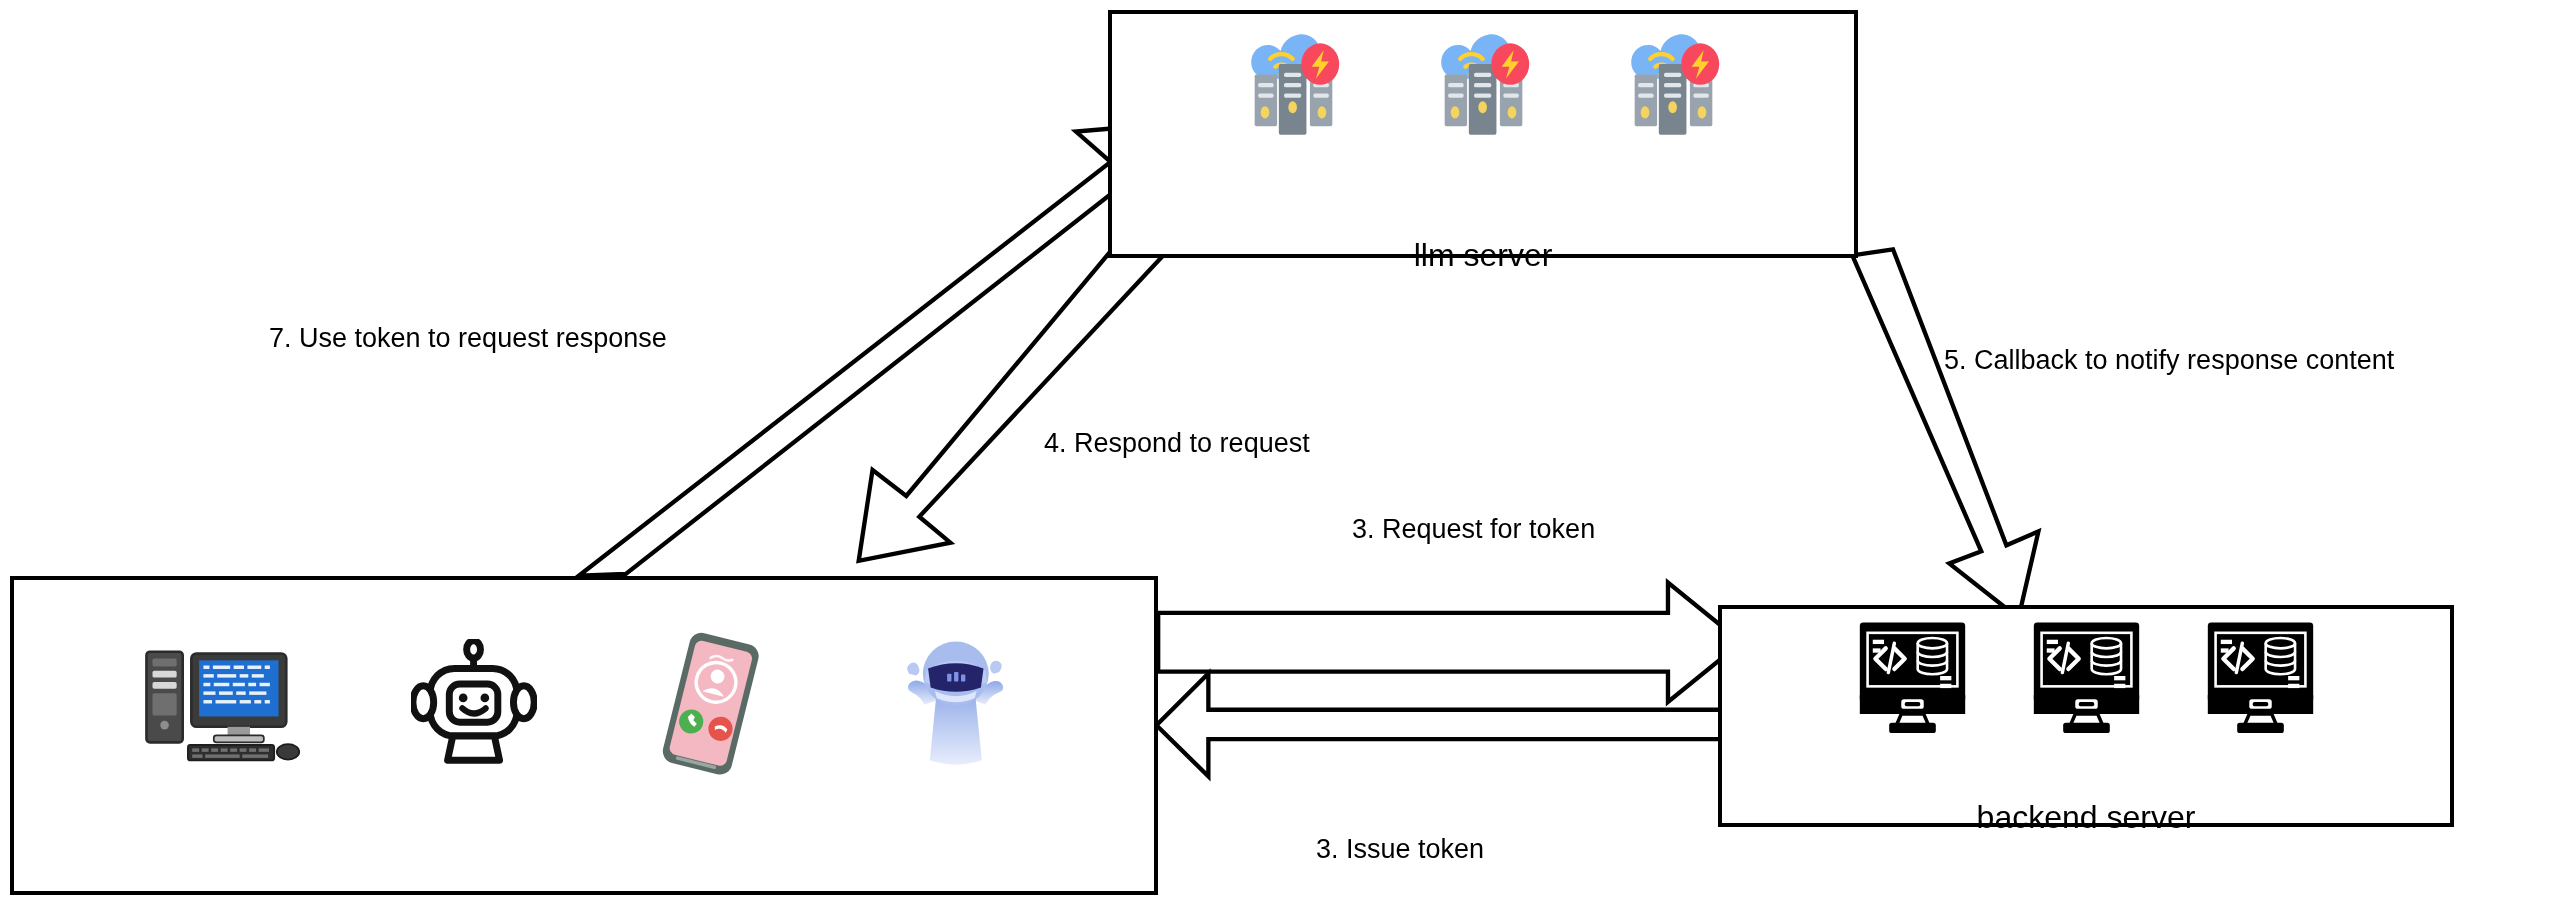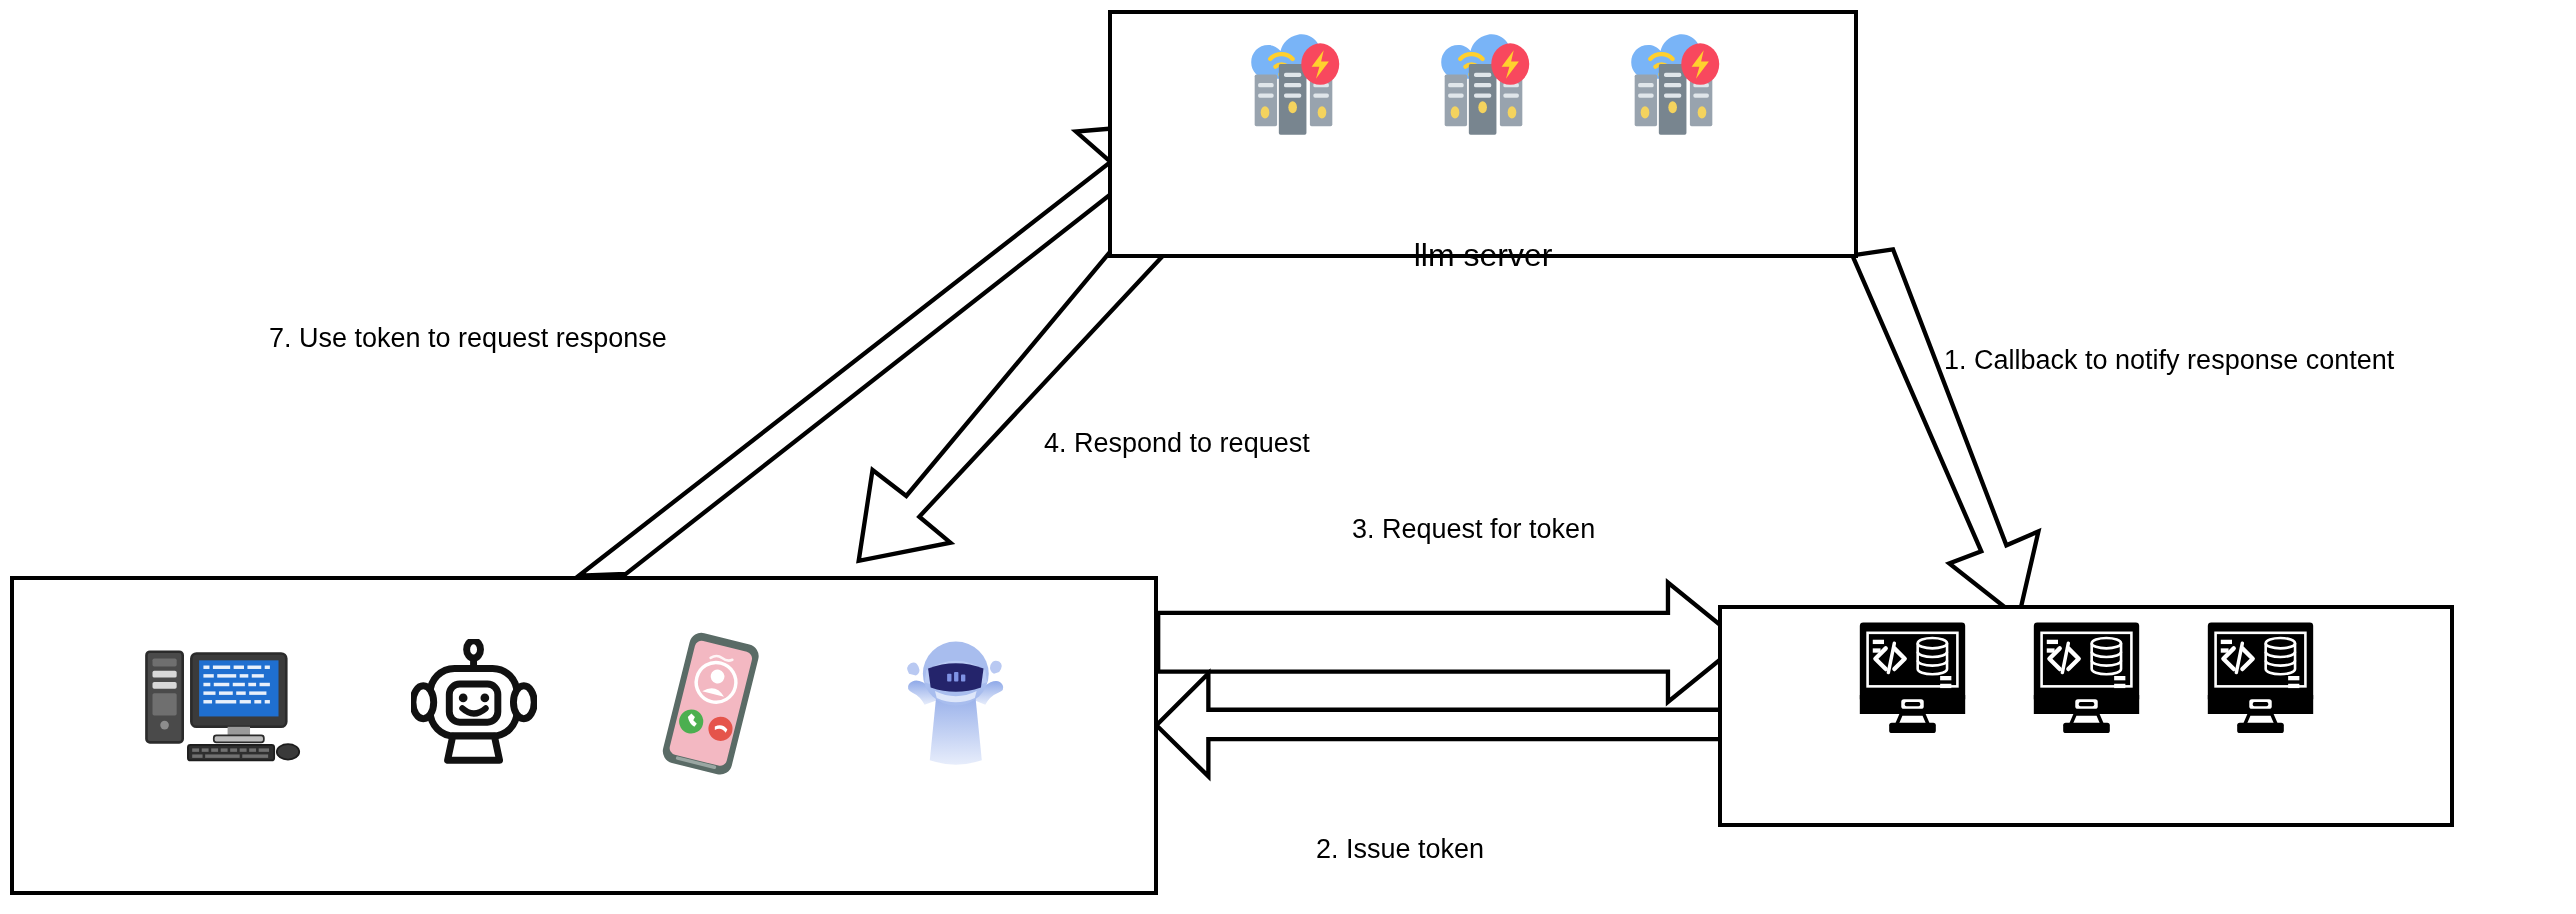--- a/index.html
+++ b/index.html
@@ -389,26 +389,27 @@
           <rect x="97" y="75" width="13" height="5" fill="#ffffff"></rect>
           <rect x="4" y="88" width="122" height="22" fill="#000000"></rect>
           <rect x="52" y="93" width="26" height="11" rx="3" fill="#ffffff"></rect>
           <rect x="56" y="96" width="18" height="5" rx="2" fill="#000000"></rect>
           <path d="M52 110 L46 124 L84 124 L78 110 Z" fill="none" stroke="#000000" stroke-width="4"></path>
           <rect x="38" y="120" width="54" height="12" rx="3" fill="#000000"></rect>
         </svg>
       </span>
 
     </div>
+    <div class="node-label">backend server</div>
   </div>
 
   <div class="edge-label" id="label-1">3. Request for token</div>
 
-  <div class="edge-label" id="label-2">2. Issue token</div>
+  <div class="edge-label" id="label-2">3. Issue token</div>
 
   <div class="edge-label" id="label-3">7. Use token to request response</div>
 
   <div class="edge-label" id="label-4">4. Respond to request</div>
 
-  <div class="edge-label" id="label-5">1. Callback to notify response content</div>
+  <div class="edge-label" id="label-5">5. Callback to notify response content</div>
 
 </div>
 
 
 </body></html>

